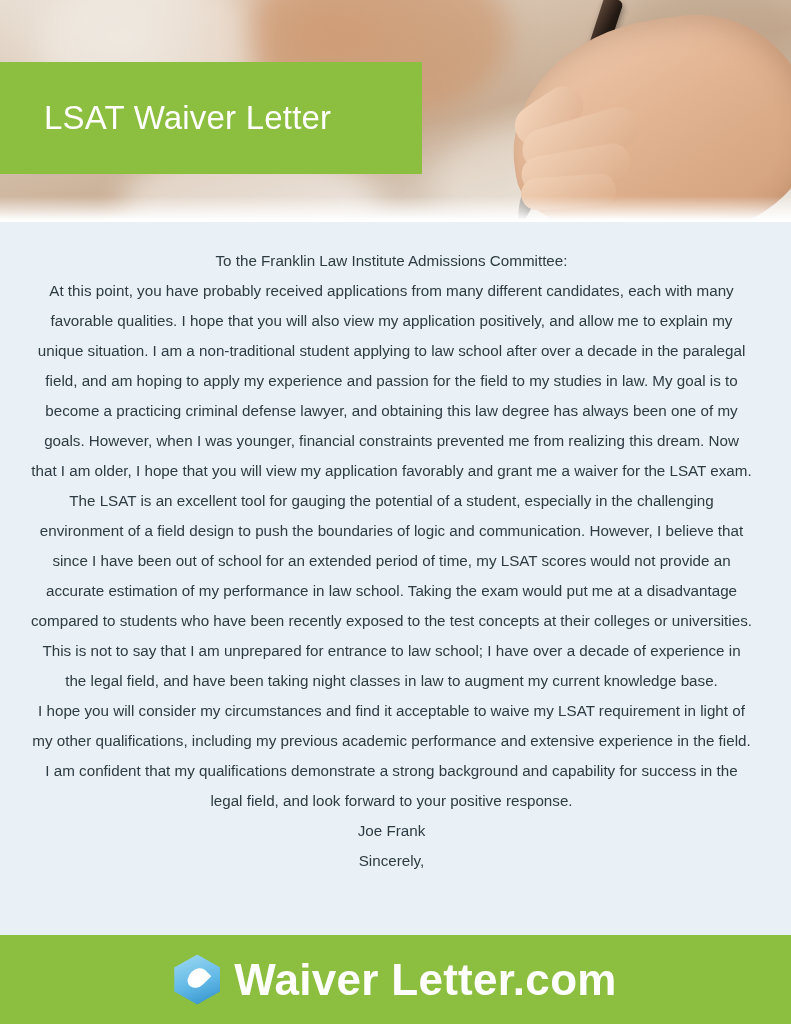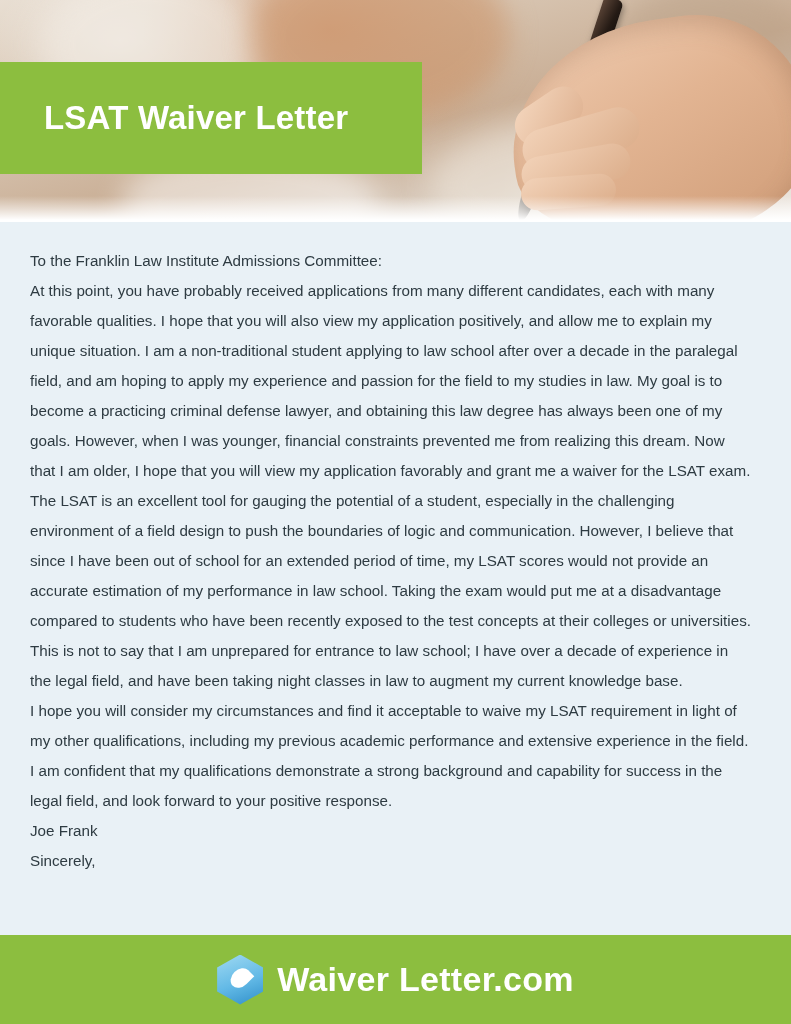--- a/index.html
+++ b/index.html
@@ -112,41 +112,41 @@
     top: 62px;
     width: 422px;
     height: 112px;
     background: #8cbe3f;
     display: flex;
     align-items: center;
   }
   .title-banner h1 {
     color: #ffffff;
     font-size: 33px;
-    font-weight: bold;
+    font-weight: normal;
     letter-spacing: 0.2px;
     padding-left: 44px;
     line-height: 1.1;
     text-align: center;
   }
 
   
   .letter {
     position: relative;
     width: 791px;
     height: 713px;
     background: #e9f1f6;
     padding: 24px 38px 10px 30px;
   }
   .letter p {
     color: #2e3b42;
     font-size: 15.2px;
     line-height: 30px;
     margin: 0;
-    text-align: left;
+    text-align: center;
   }
 
   
   .footer {
     position: absolute;
     left: 0;
     bottom: 0;
     width: 791px;
     height: 89px;
     background: #8cbe3f;
@@ -172,21 +172,21 @@
     top: 12px;
     width: 17px;
     height: 22px;
     margin-left: -8.5px;
     background: #ffffff;
     border-radius: 50% 50% 50% 50% / 62% 62% 38% 38%;
     transform: rotate(45deg);
     border-radius: 50% 0 50% 50%;
   }
   .footer-text {
-    font-size: 34px;
+    font-size: 44px;
     font-weight: bold;
     color: #ffffff;
     letter-spacing: 0.3px;
   }
   .footer-text .dotcom { font-weight: bold; }
 </style>
 </head>
 <body>
 
 <div class="page">

